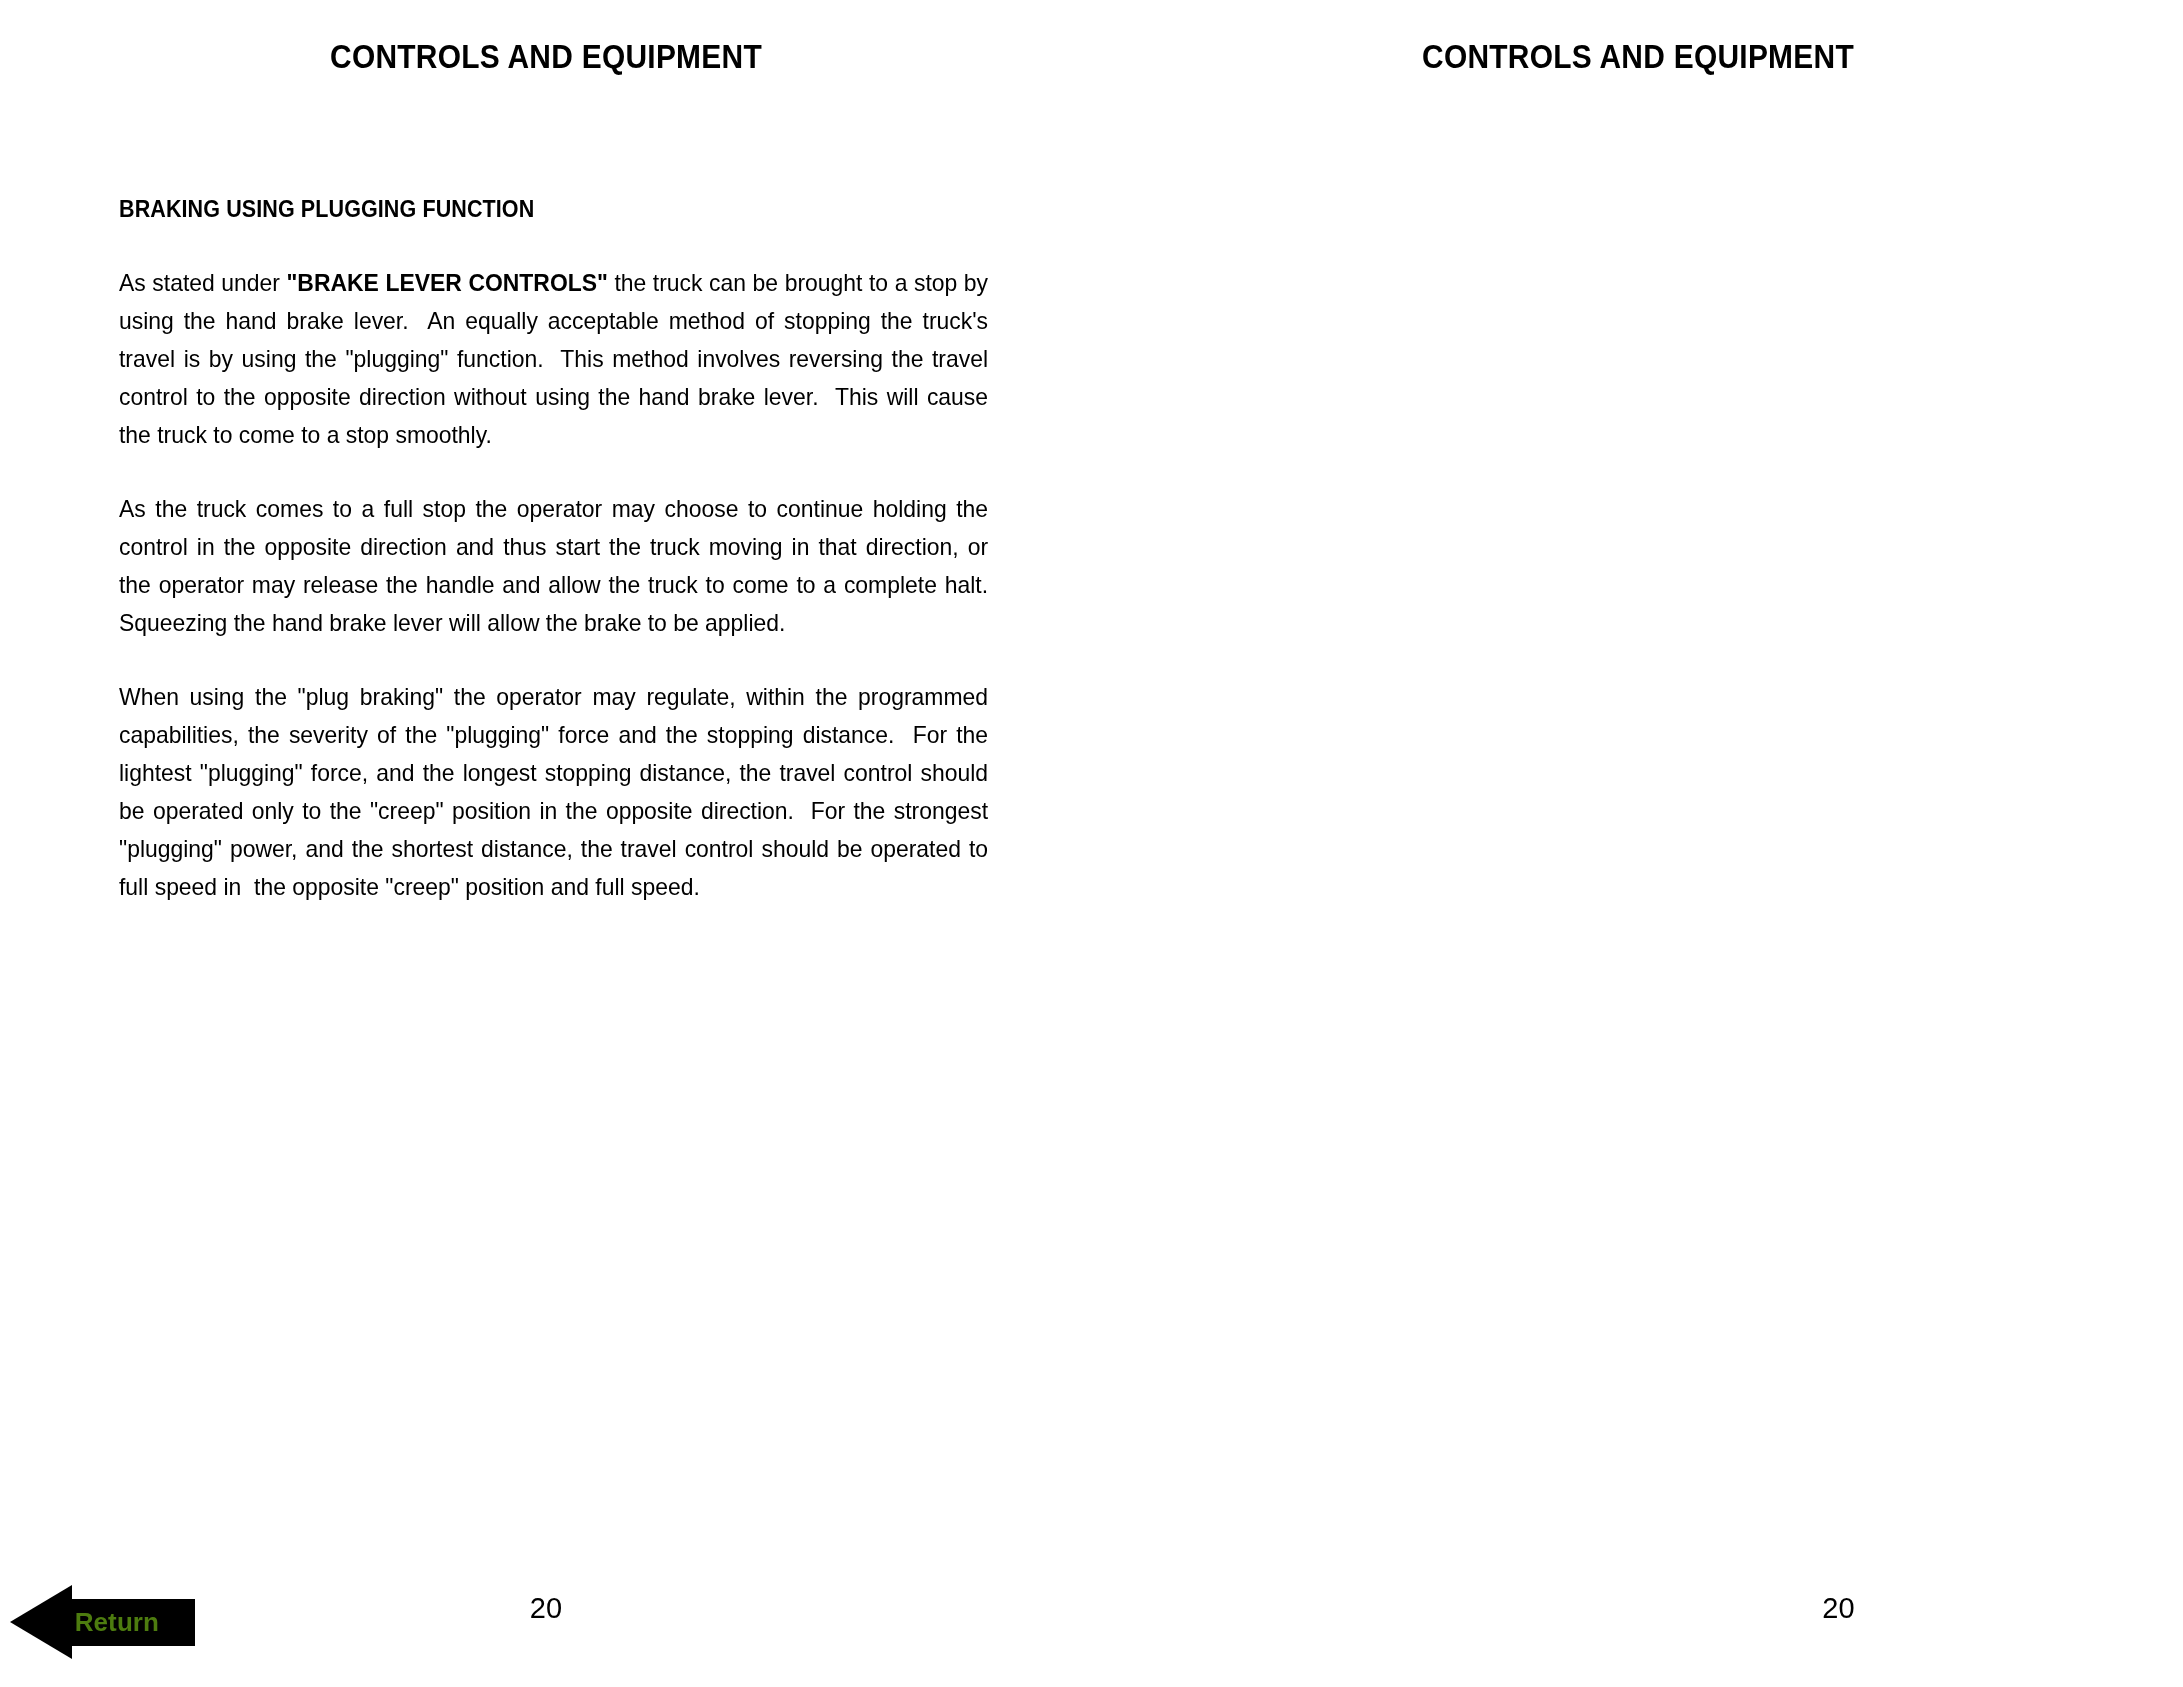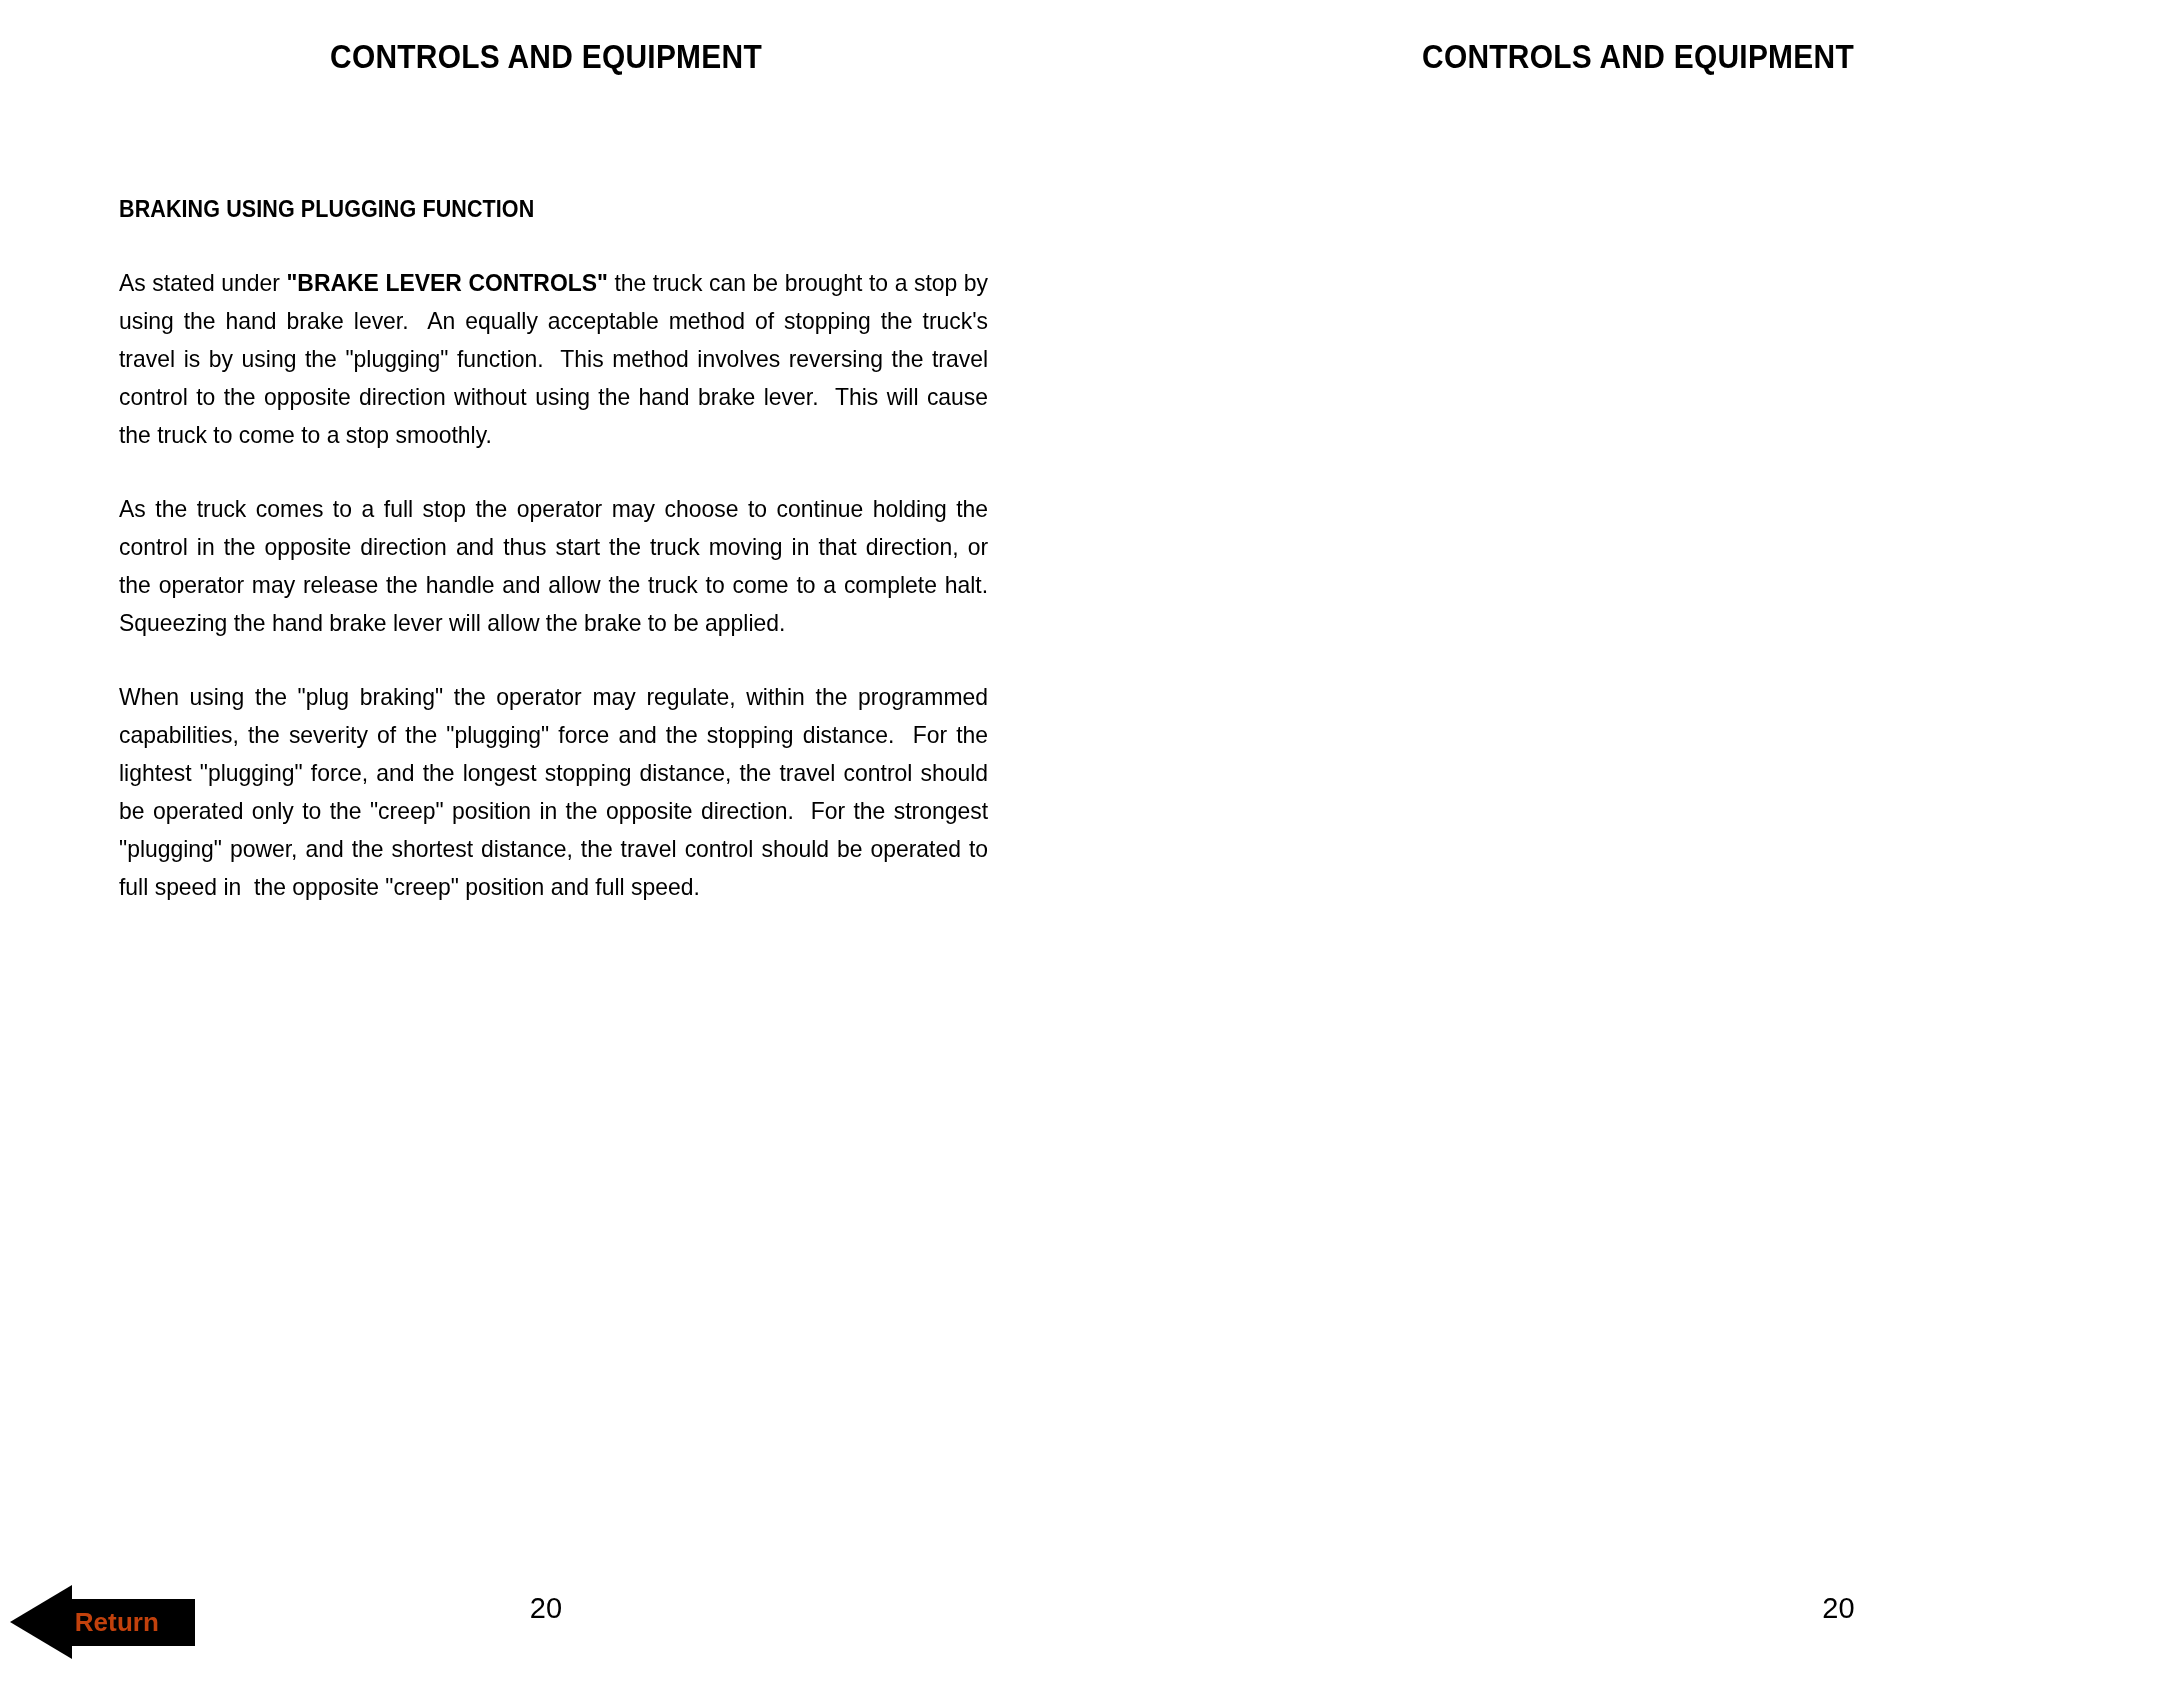--- a/index.html
+++ b/index.html
@@ -127,21 +127,21 @@
     left: 61px;
     top: 13.8px;
     width: 124px;
     height: 47px;
     background: #000000;
     display: flex;
     align-items: center;
     justify-content: flex-start;
   }
   .return-button .arrow-label {
-    color: #c2410c;
+    color: #4d7c0f;
     font-size: 26px;
     font-weight: 700;
     letter-spacing: 0.1px;
     padding-left: 4.1px;
     white-space: nowrap;
   }
 </style>
 </head>
 <body>
 

